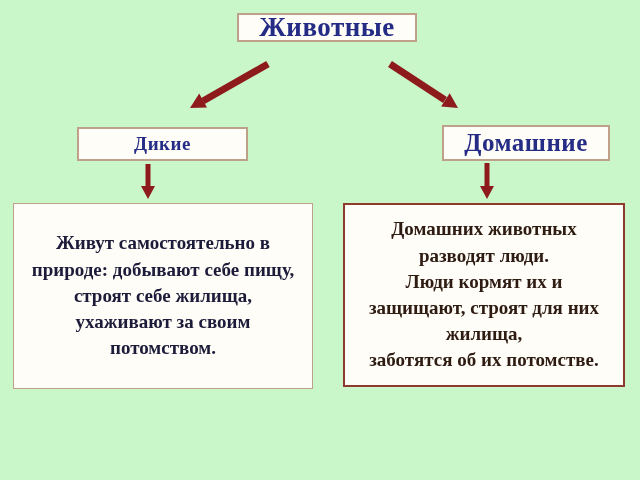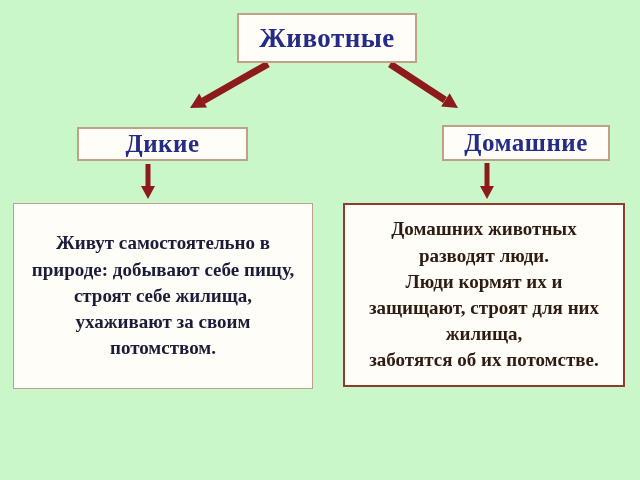--- a/index.html
+++ b/index.html
@@ -32,26 +32,26 @@
     background: var(--box-fill, #fffdf7);
     border: 2px solid var(--box-border, #bfa088);
     display: flex;
     align-items: center;
     justify-content: center;
     font-weight: bold;
     color: var(--heading-text, #252c85);
     letter-spacing: 0.5px;
   }
   .node-root {
-    left: 237px; top: 13px; width: 180px; height: 50px;
+    left: 237px; top: 13px; width: 180px; height: 29px;
     font-size: 27px;
   }
   .node-wild {
     left: 77px; top: 127px; width: 171px; height: 34px;
-    font-size: 25px;
+    font-size: 19px;
   }
   .node-domestic {
     left: 442px; top: 125px; width: 168px; height: 36px;
     font-size: 25px;
   }
   .desc {
     position: absolute;
     box-sizing: border-box;
     background: var(--box-fill, #fffdf7);
     display: flex;

